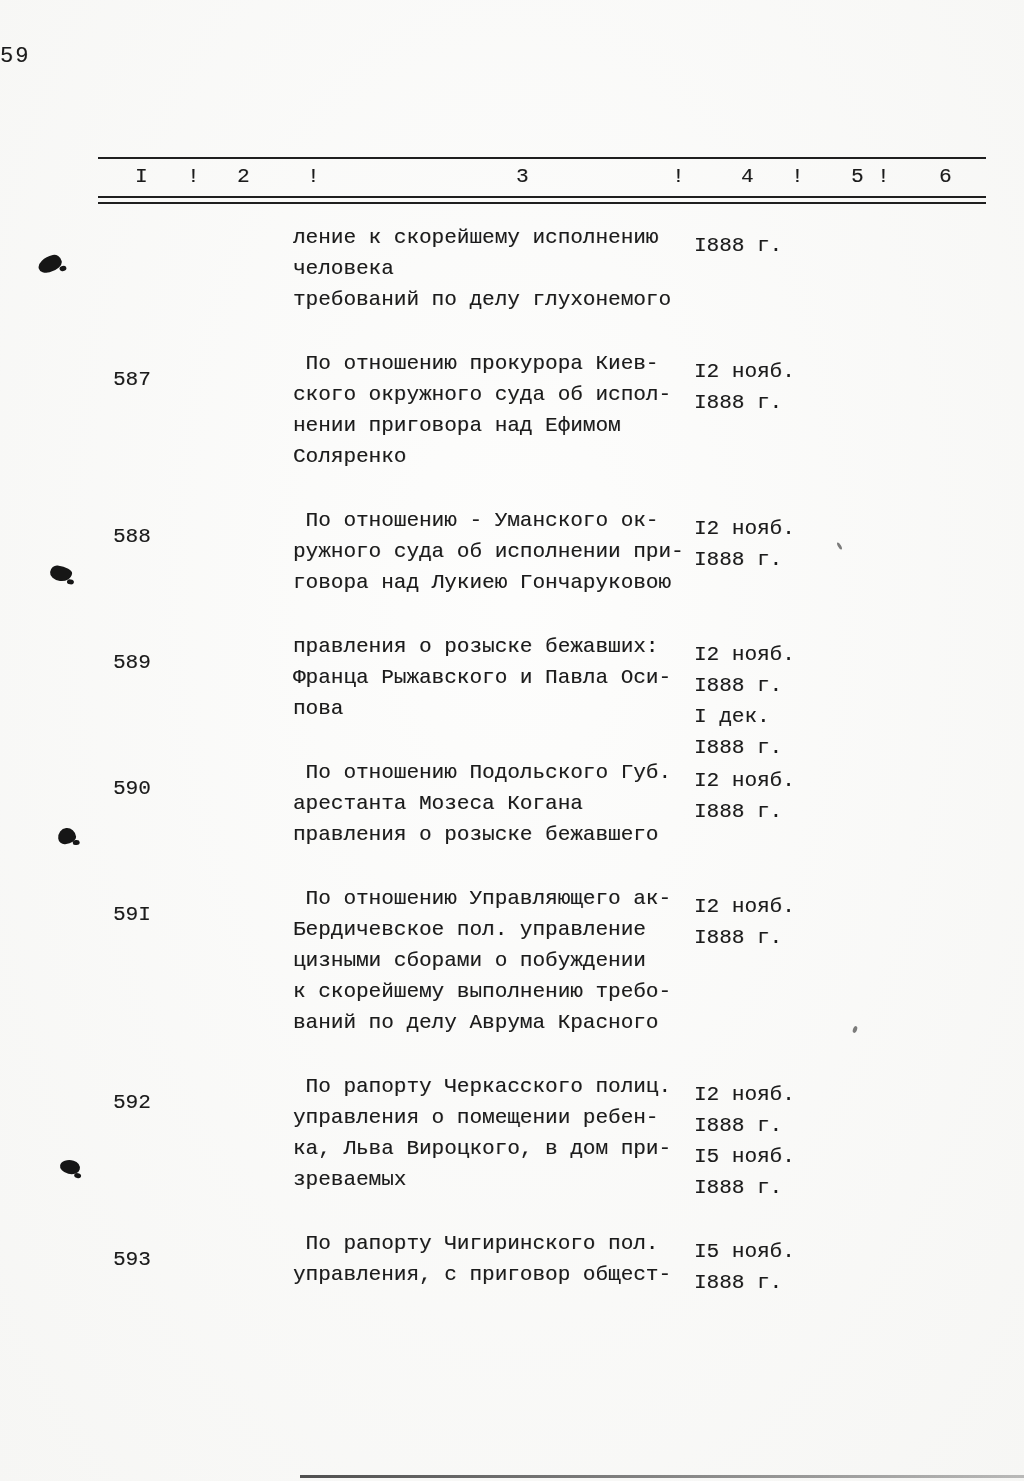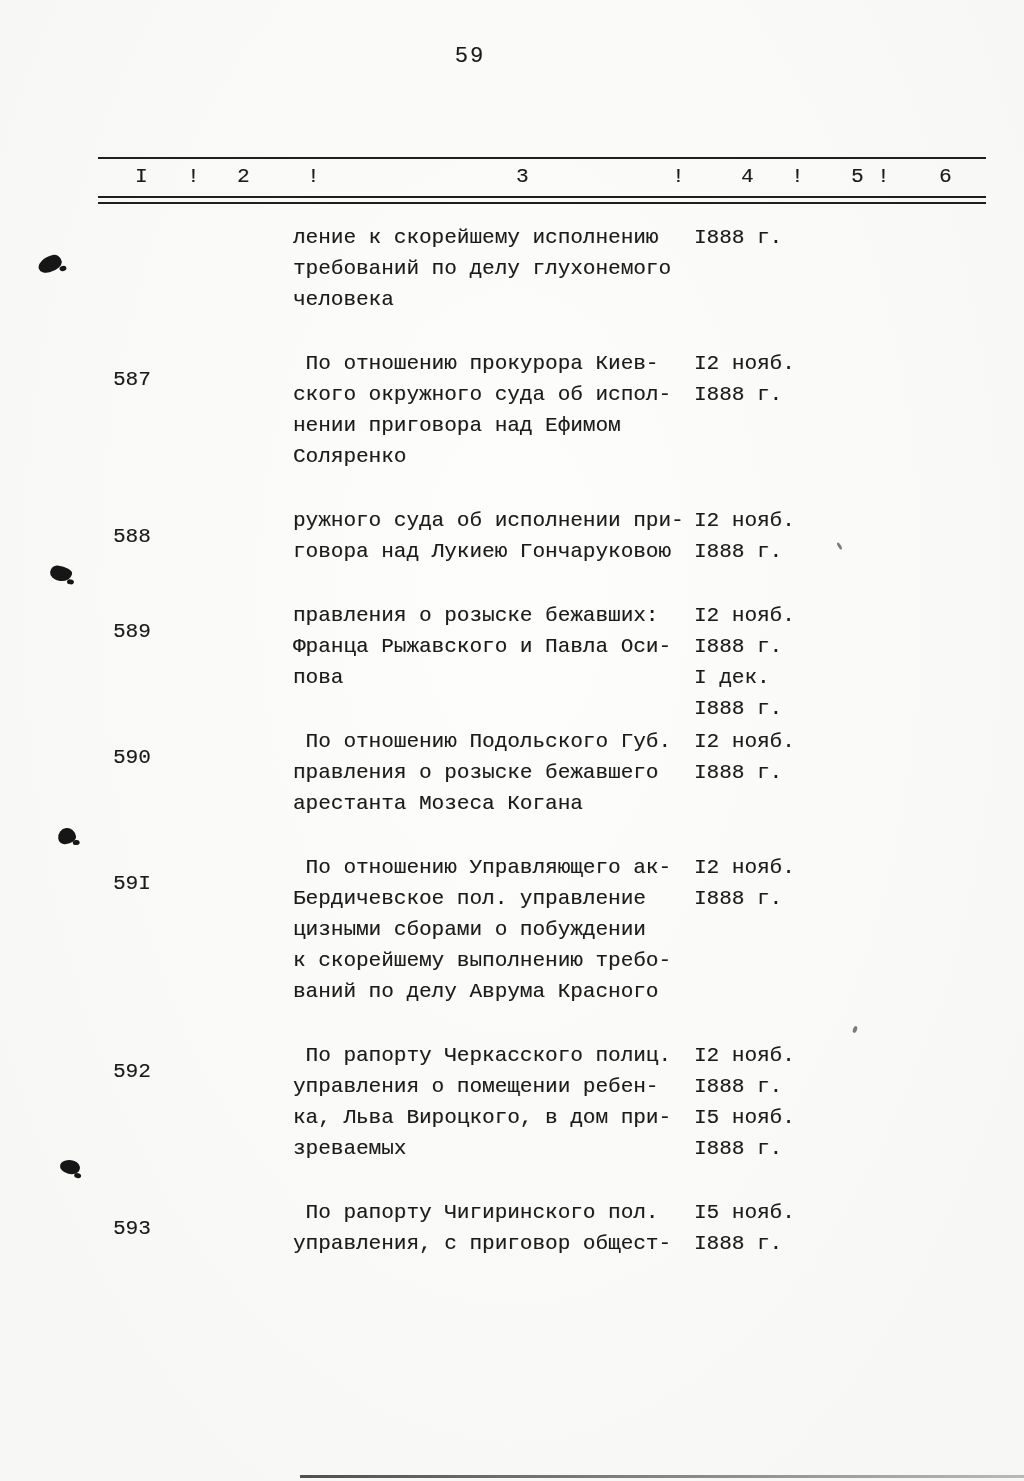--- a/index.html
+++ b/index.html
@@ -20,21 +20,21 @@
     inset: 0;
     background:
       radial-gradient(ellipse at 50% 40%, rgba(255,255,255,0.6), rgba(0,0,0,0.015)),
       #fafaf8;
   }
   .page-number {
     position: absolute;
     top: 44px;
     left: 0;
     width: 940px;
-    text-align: center;
+    text-align: left;
     font-size: 22px;
     letter-spacing: 2px;
     text-shadow: 0.4px 0.4px 0 rgba(20,20,20,0.35);
   }
   
   .table-header {
     position: absolute;
     top: 157px;
     left: 98px;
     width: 888px;
@@ -90,21 +90,21 @@
     margin-left: 293px;
     width: 400px;
     font-size: 21px;
     line-height: 31px;
     white-space: pre;
     text-shadow: 0.4px 0.4px 0 rgba(20,20,20,0.35);
   }
   .entry-dates {
     position: absolute;
     left: 694px;
-    top: 0;
+    top: 8px;
     font-size: 21px;
     line-height: 31px;
     white-space: pre;
     text-shadow: 0.4px 0.4px 0 rgba(20,20,20,0.35);
   }
   
   .blot {
     position: absolute;
     background: #161616;
   }
@@ -158,45 +158,45 @@
     <span class="hcell hc8">5</span>
     <span class="hcell hc9">!</span>
     <span class="hcell hc10">6</span>
     <div class="rule rule-dbl-1"></div>
     <div class="rule rule-dbl-2"></div>
   </div>
 
   <div class="entries">
   <div class="entry">
     <div class="entry-number"></div>
-    <div class="entry-text"><div class="line">ление к скорейшему исполнению</div><div class="line">требований по делу глухонемого</div><div class="line">человека</div></div>
+    <div class="entry-text"><div class="line">ление к скорейшему исполнению</div><div class="line">человека</div><div class="line">требований по делу глухонемого</div></div>
     <div class="entry-dates"><div class="line">I888 г.</div></div>
   </div>
 
   <div class="entry">
     <div class="entry-number">587</div>
     <div class="entry-text"><div class="line"> По отношению прокурора Киев-</div><div class="line">ского окружного суда об испол-</div><div class="line">нении приговора над Ефимом</div><div class="line">Соляренко</div></div>
     <div class="entry-dates"><div class="line">I2 нояб.</div><div class="line">I888 г.</div></div>
   </div>
 
   <div class="entry">
     <div class="entry-number">588</div>
-    <div class="entry-text"><div class="line">ружного суда об исполнении при-</div><div class="line">говора над Лукиею Гончаруковою</div></div>
+    <div class="entry-text"><div class="line"> По отношению - Уманского ок-</div><div class="line">ружного суда об исполнении при-</div><div class="line">говора над Лукиею Гончаруковою</div></div>
     <div class="entry-dates"><div class="line">I2 нояб.</div><div class="line">I888 г.</div></div>
   </div>
 
   <div class="entry">
     <div class="entry-number">589</div>
     <div class="entry-text"><div class="line">правления о розыске бежавших:</div><div class="line">Франца Рыжавского и Павла Оси-</div><div class="line">пова</div></div>
     <div class="entry-dates"><div class="line">I2 нояб.</div><div class="line">I888 г.</div><div class="line">I дек.</div><div class="line">I888 г.</div></div>
   </div>
 
   <div class="entry">
     <div class="entry-number">590</div>
-    <div class="entry-text"><div class="line"> По отношению Подольского Губ.</div><div class="line">правления о розыске бежавшего</div><div class="line">арестанта Мозеса Когана</div></div>
+    <div class="entry-text"><div class="line"> По отношению Подольского Губ.</div><div class="line">арестанта Мозеса Когана</div><div class="line">правления о розыске бежавшего</div></div>
     <div class="entry-dates"><div class="line">I2 нояб.</div><div class="line">I888 г.</div></div>
   </div>
 
   <div class="entry">
     <div class="entry-number">59I</div>
     <div class="entry-text"><div class="line"> По отношению Управляющего ак-</div><div class="line">Бердичевское пол. управление</div><div class="line">цизными сборами о побуждении</div><div class="line">к скорейшему выполнению требо-</div><div class="line">ваний по делу Аврума Красного</div></div>
     <div class="entry-dates"><div class="line">I2 нояб.</div><div class="line">I888 г.</div></div>
   </div>
 
   <div class="entry">

